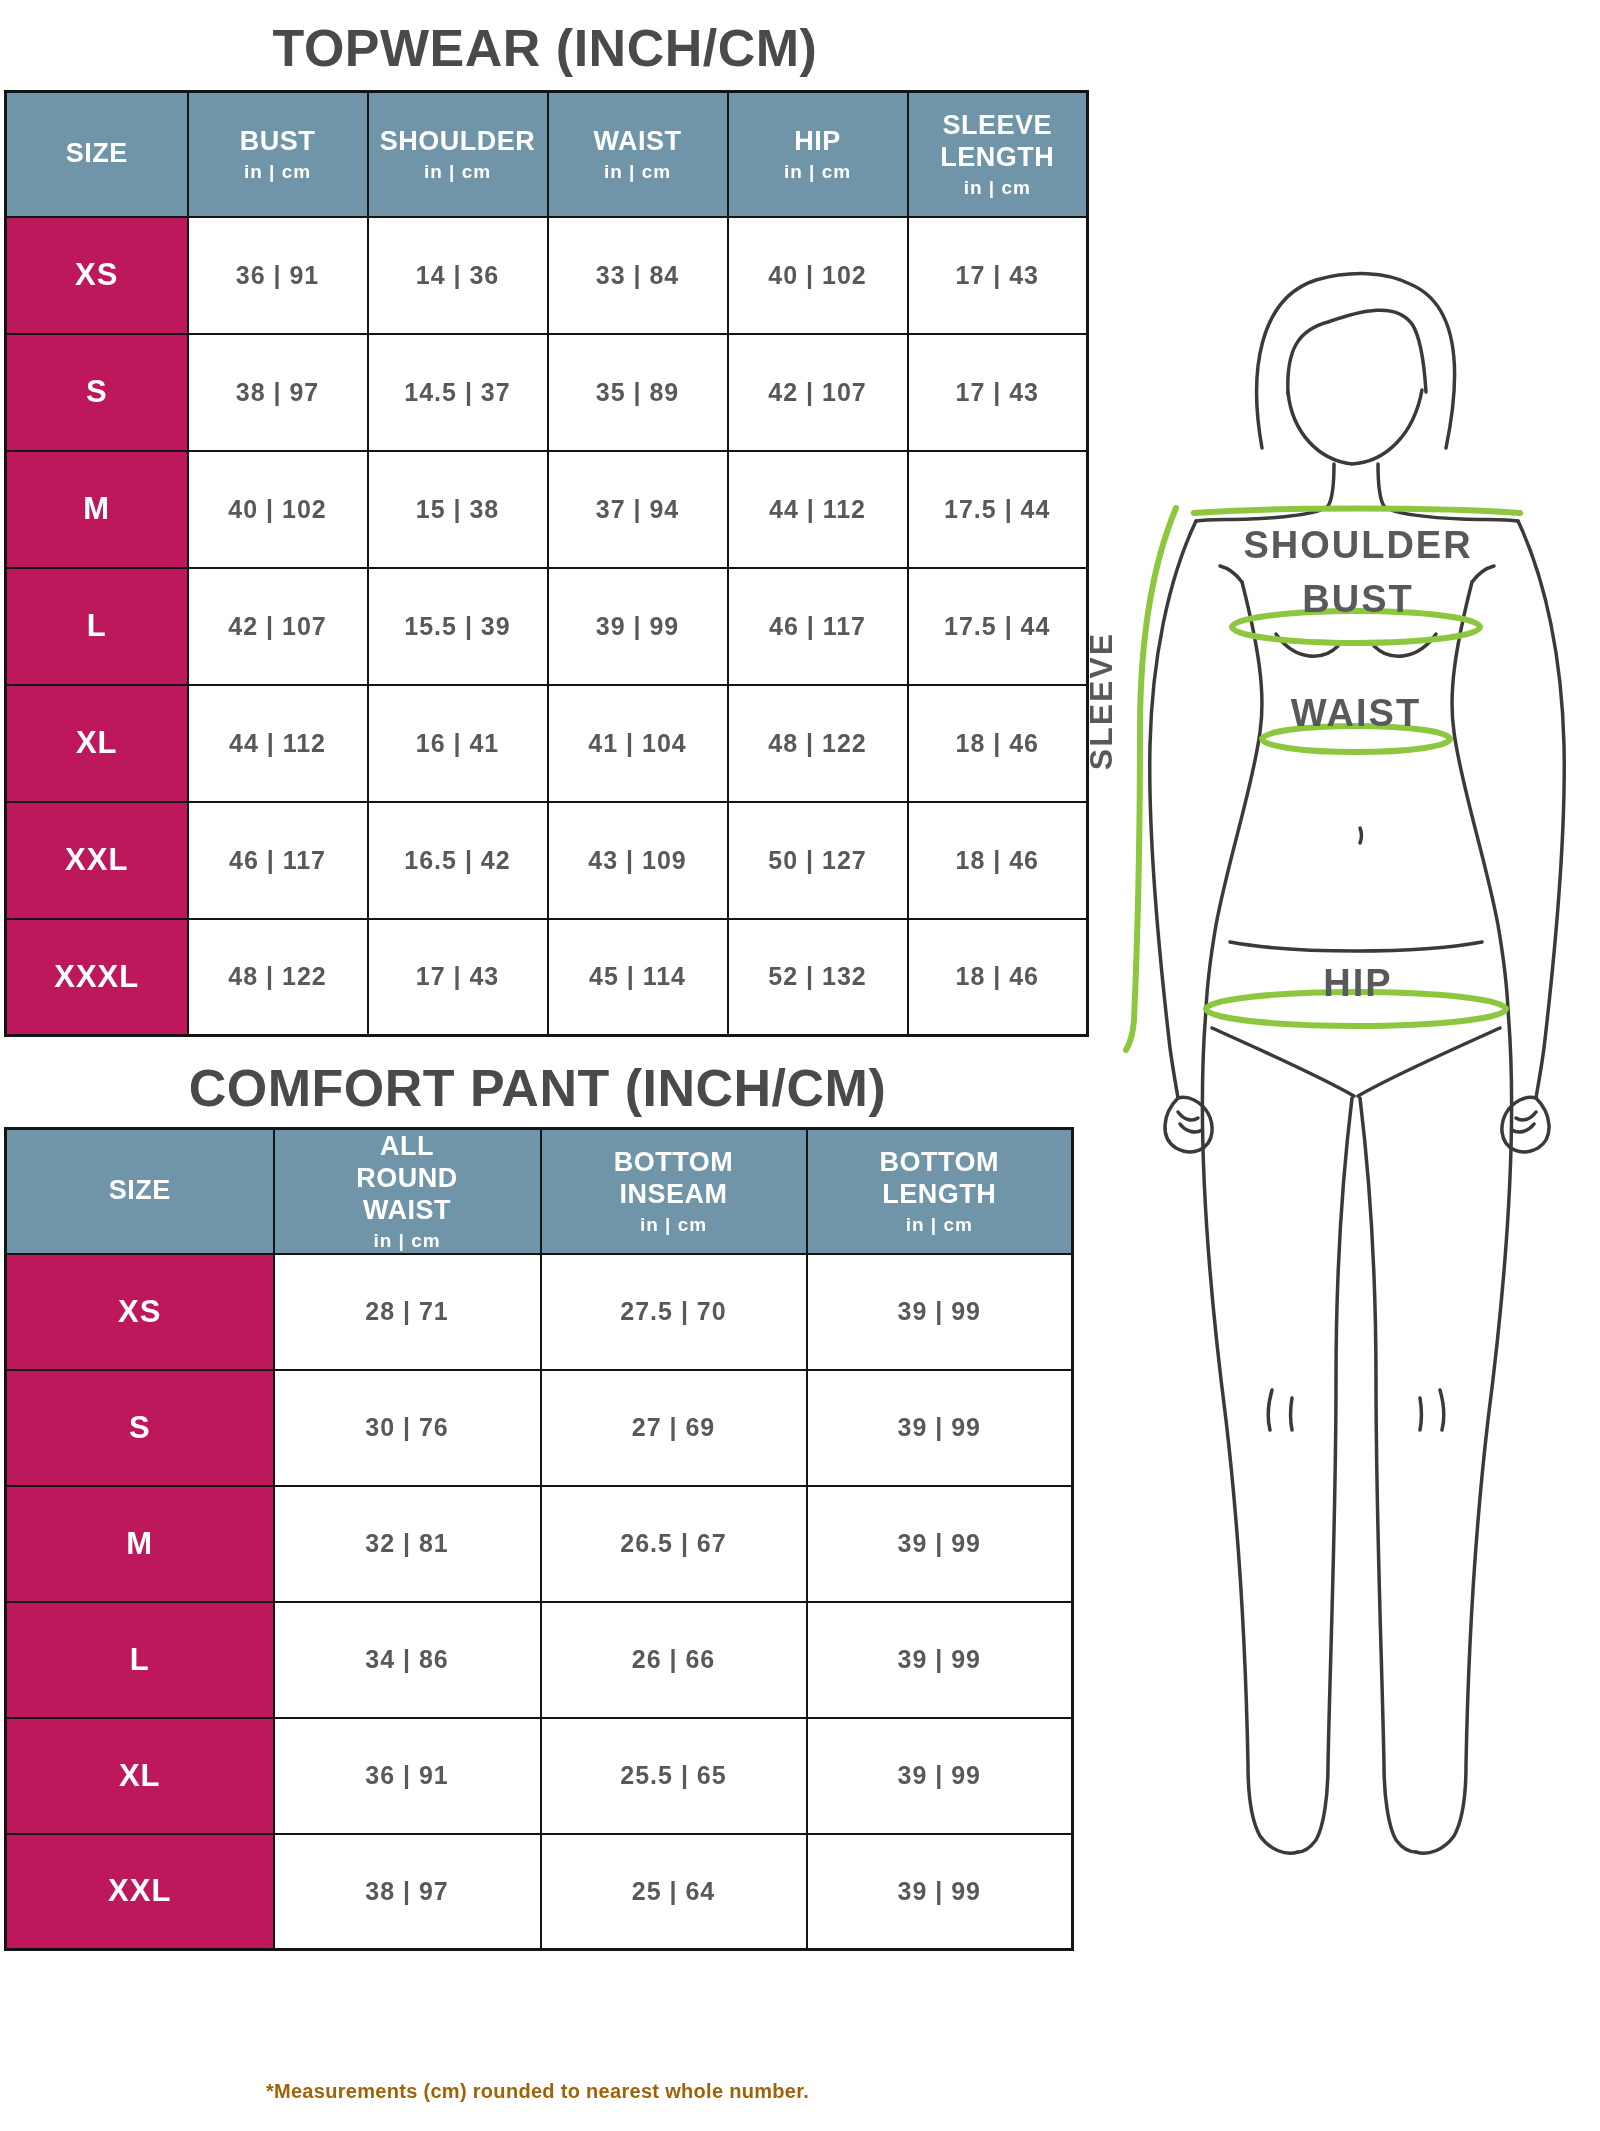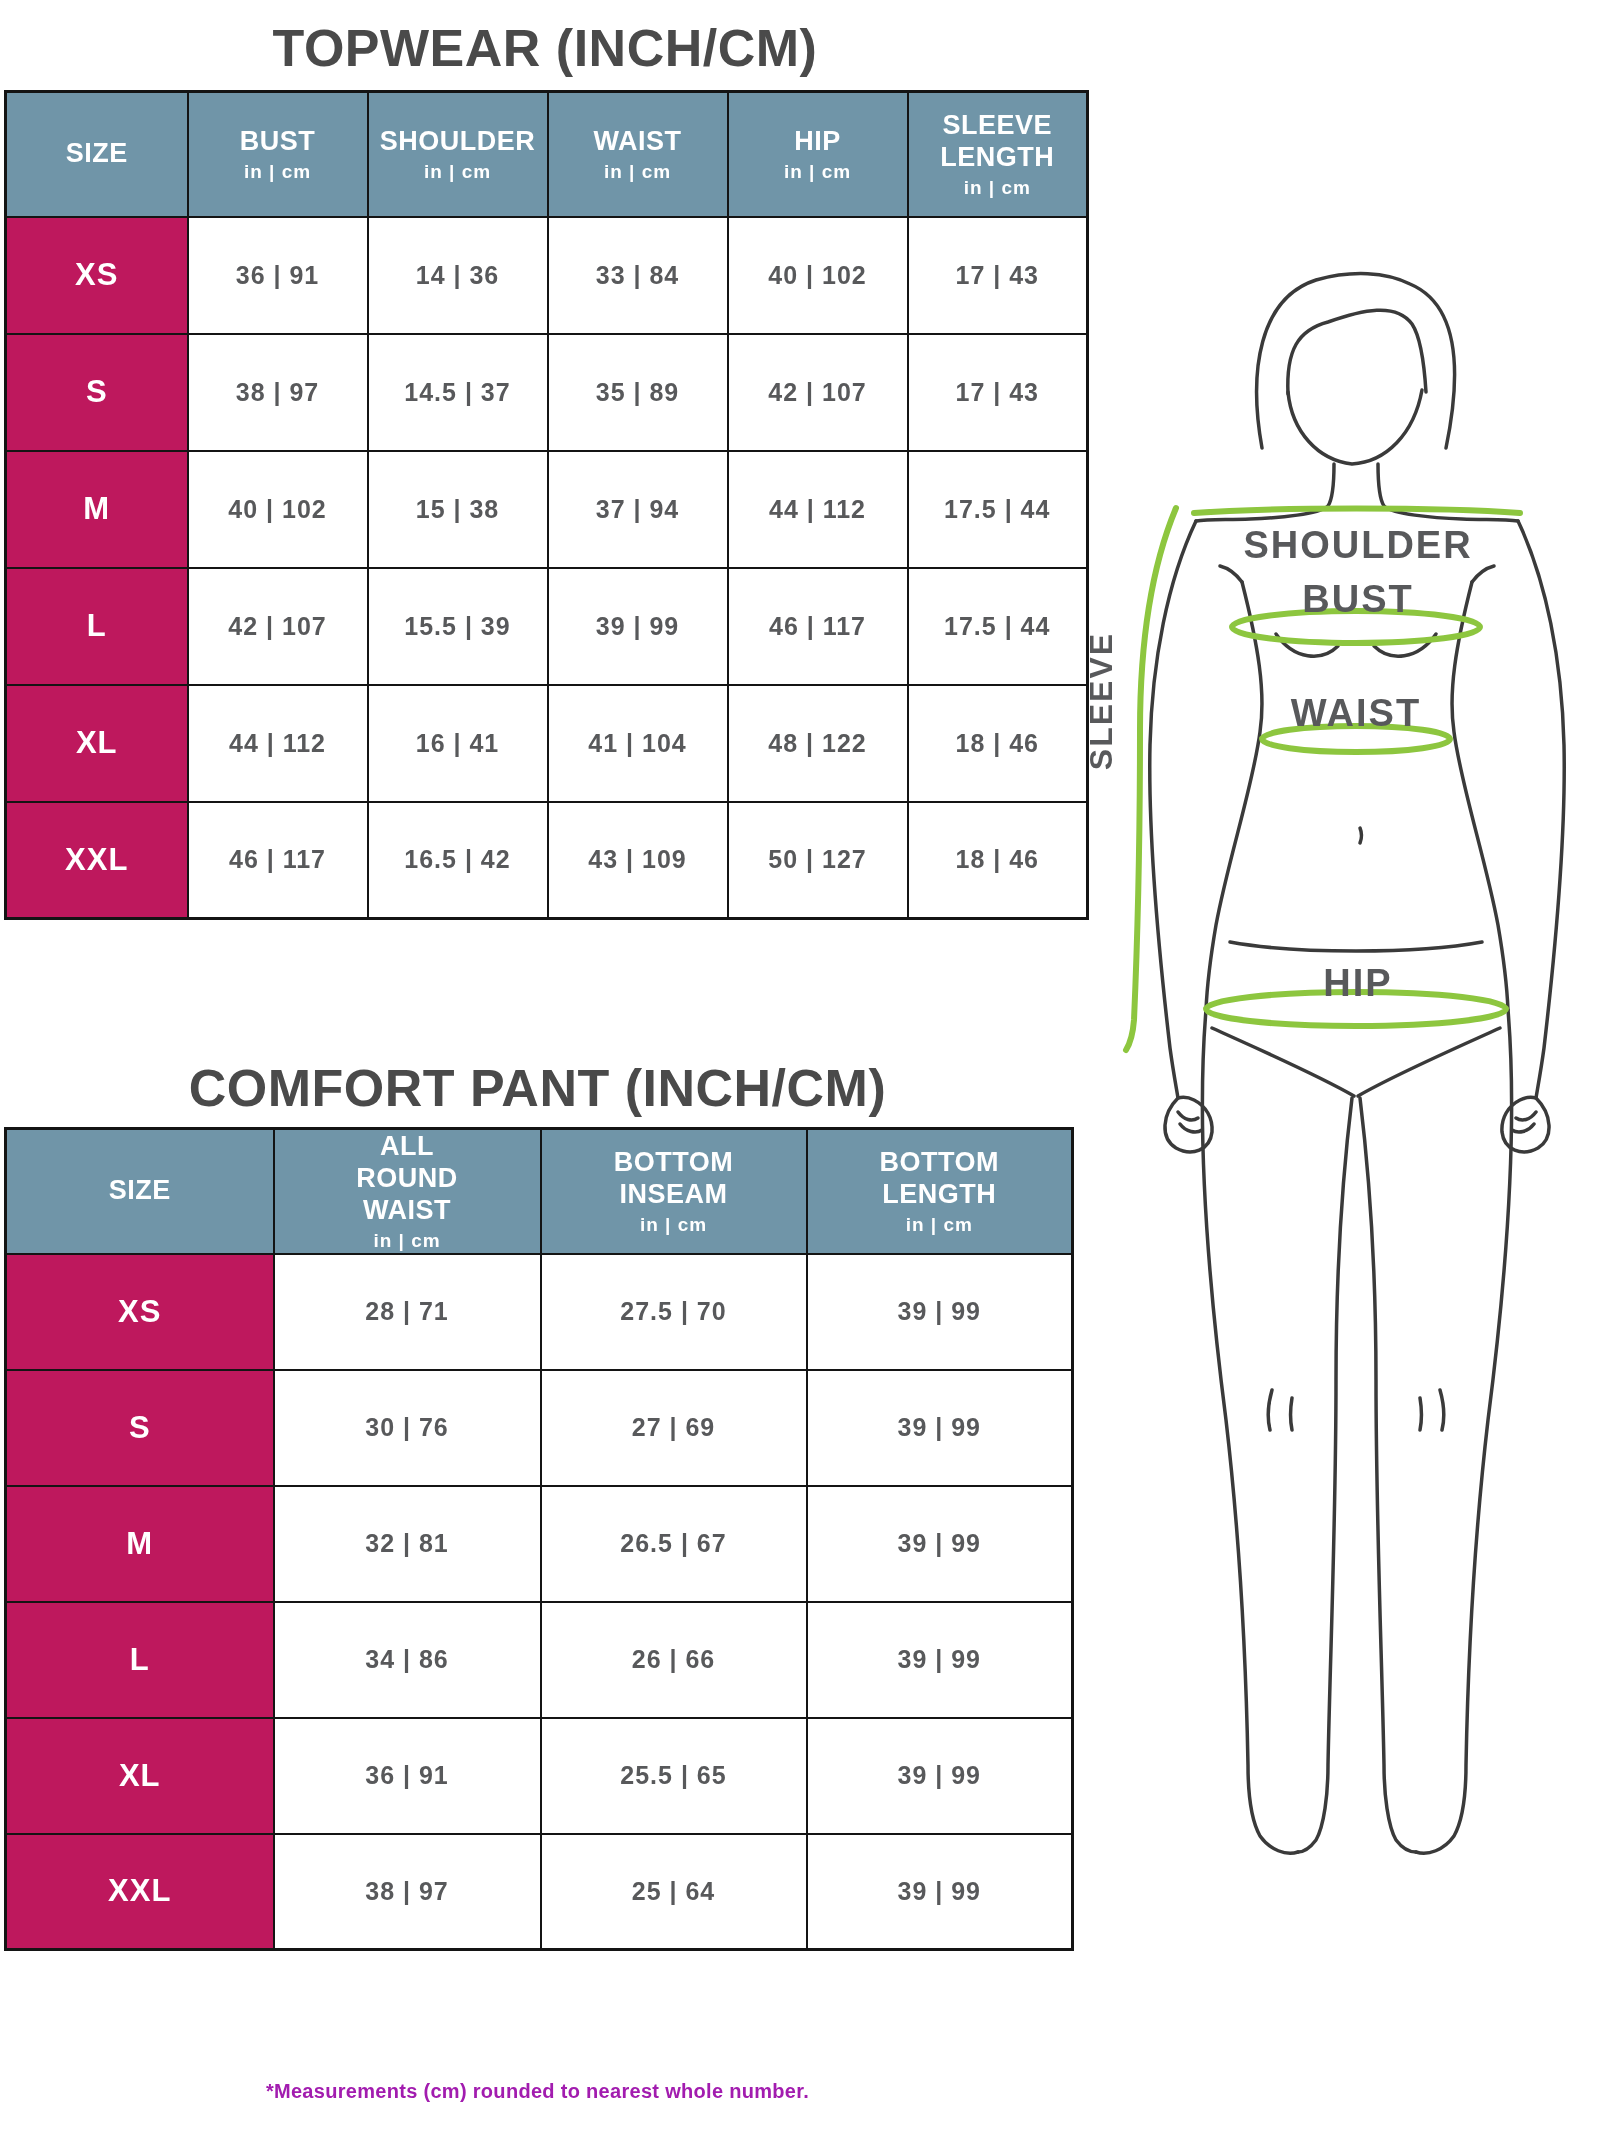--- a/index.html
+++ b/index.html
@@ -23,21 +23,21 @@
   .hlabel{font-size:27px;font-weight:bold;line-height:1.18;letter-spacing:0.5px;}
   .hsub{font-size:19px;font-weight:bold;margin-top:3px;letter-spacing:1px;}
   .szcell{
     background:#be185d;color:#ffffff;font-size:31px;font-weight:bold;letter-spacing:1px;margin-top:20px;
   }
   .dcell{color:#58595b;font-size:25px;font-weight:bold;letter-spacing:1px;background:#fff;}
   tr.hrow{height:125px;}
   tr.brow1{height:117px;}
   tr.brow2{height:116px;}
   .footnote{
-    font-size:20px;font-weight:bold;color:#a21caf;text-align:center;letter-spacing:0.3px;
+    font-size:20px;font-weight:bold;color:#a16207;text-align:center;letter-spacing:0.3px;
   }
   svg text{
     font-family:"Liberation Sans", sans-serif;font-weight:bold;fill:#58595b;
   }
 </style>
 </head>
 <body>
 
 <div class="abs chart-title" style="left:4px;top:18px;width:1082px;">TOPWEAR (INCH/CM)</div>
 
@@ -117,20 +117,28 @@
       <td class="dcell">41 | 104</td>
       <td class="dcell">48 | 122</td>
       <td class="dcell">18 | 46</td>
     </tr>
     <tr class="brow1">
       <th class="szcell">XXL</th>
       <td class="dcell">46 | 117</td>
       <td class="dcell">16.5 | 42</td>
       <td class="dcell">43 | 109</td>
       <td class="dcell">50 | 127</td>
+      <td class="dcell">18 | 46</td>
+    </tr>
+    <tr class="brow1">
+      <th class="szcell">XXXL</th>
+      <td class="dcell">48 | 122</td>
+      <td class="dcell">17 | 43</td>
+      <td class="dcell">45 | 114</td>
+      <td class="dcell">52 | 132</td>
       <td class="dcell">18 | 46</td>
     </tr>
   </tbody>
 </table>
 
 <div class="abs chart-title" style="left:4px;top:1058px;width:1067px;">COMFORT PANT (INCH/CM)</div>
 
 <table class="abs sizechart" style="left:4px;top:1127px;width:1067px;">
   <colgroup>
     <col style="width:268px">

